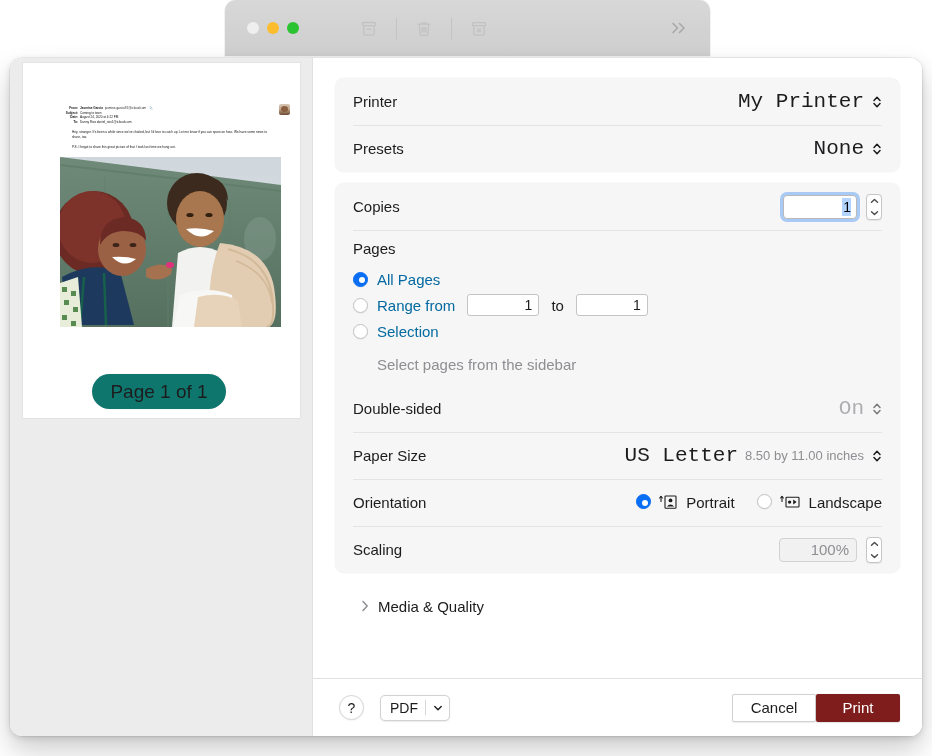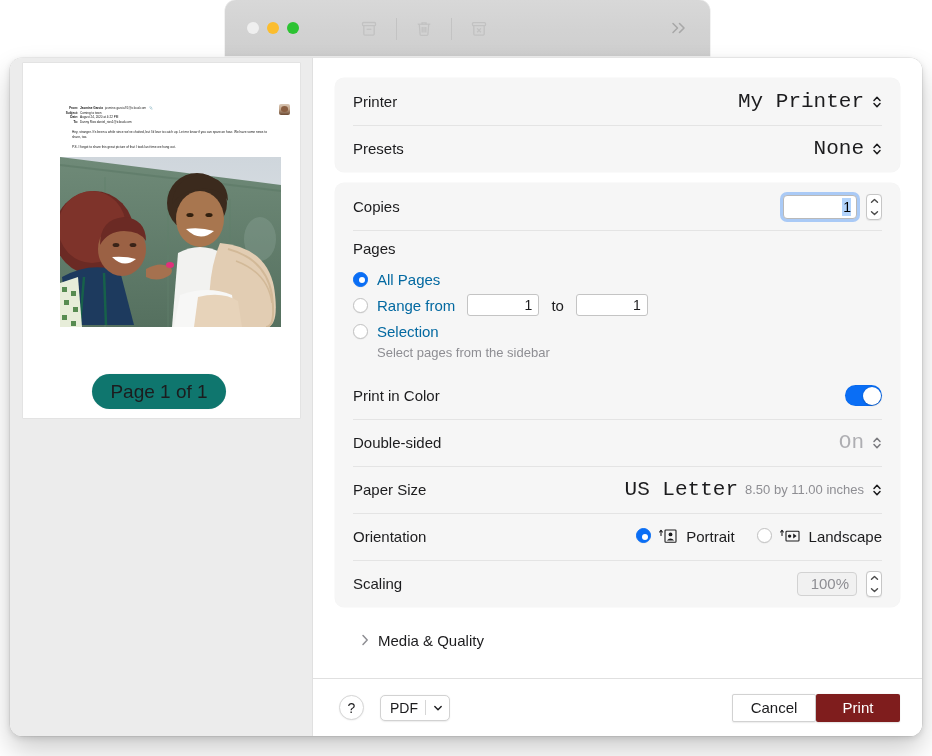--- a/index.html
+++ b/index.html
@@ -184,21 +184,21 @@
   }
   .radio-label { font-size: 15px; color: #0369a1; margin-left: 9px; }
   .range-field {
     width: 72px; height: 22px;
     background: #fff; border: 0.5px solid #c4c4c4; border-radius: 3px;
     display: flex; align-items: center; justify-content: flex-end;
     padding-right: 6px; font-size: 14px; color: #1c1c1e;
     margin-left: 12px;
   }
   .to-word { font-size: 15px; color: #1c1c1e; margin-left: 12px; }
-  .hint { font-size: 13px; color: #8e8e93; margin-left: 24px; margin-top: 1px; }
+  .hint { font-size: 15px; color: #8e8e93; margin-left: 24px; margin-top: 12px; }
 
   
   .toggle {
     width: 37px; height: 21px; border-radius: 11px;
     background: #0a6ef5; position: relative;
     box-shadow: inset 0 0 0 0.5px rgba(0,0,0,0.06);
   }
   .toggle .knob {
     position: absolute; right: 1.5px; top: 1.5px;
     width: 18px; height: 18px; border-radius: 50%; background: #fff;
@@ -207,21 +207,21 @@
 
   
   .orient-group { display: flex; align-items: center; }
   .orient-opt { display: flex; align-items: flex-start; }
   .orient-opt + .orient-opt { margin-left: 22px; }
   .orient-icon { margin-left: 8px; display: flex; align-items: center; }
   .orient-text { font-size: 15px; color: #1c1c1e; margin-left: 7px; }
 
   
   .scale-field {
-    width: 60px; height: 24px;
+    width: 78px; height: 24px;
     background: #f1f1f1;
     border: 0.5px solid #d2d2d2; border-radius: 4px;
     display: flex; align-items: center; justify-content: flex-end;
     padding-right: 7px; font-size: 15px; color: #8e8e93;
   }
 
   
   .disclosure {
     display: flex; align-items: center;
     padding: 4px 22px 0 26px;
@@ -471,27 +471,20 @@
               <span class="range-field">1</span>
             </div>
 
             <div class="radio-line">
               <span class="radio"></span>
               <span class="radio-label">Selection</span>
             </div>
             <div class="hint">Select pages from the sidebar</div>
           </div>
 
-          <div class="row">
-            <span class="label">Print in Color</span>
-            <span class="spacer"></span>
-            <div class="toggle">
-                <span class="knob"></span>
-              </div>
-          </div>
 
           <div class="row">
             <span class="label">Double-sided</span>
             <span class="spacer"></span>
             <span class="value dim">On</span>
             <span class="ud">
               <svg width="10" height="14" viewBox="0 0 10 14" fill="none" stroke="#7a7a7e" stroke-width="1.5" stroke-linecap="round" stroke-linejoin="round">
                 <path d="M2 5.4 L5 2.2 L8 5.4"></path>
                   <path d="M2 8.6 L5 11.8 L8 8.6"></path>
               </svg>

